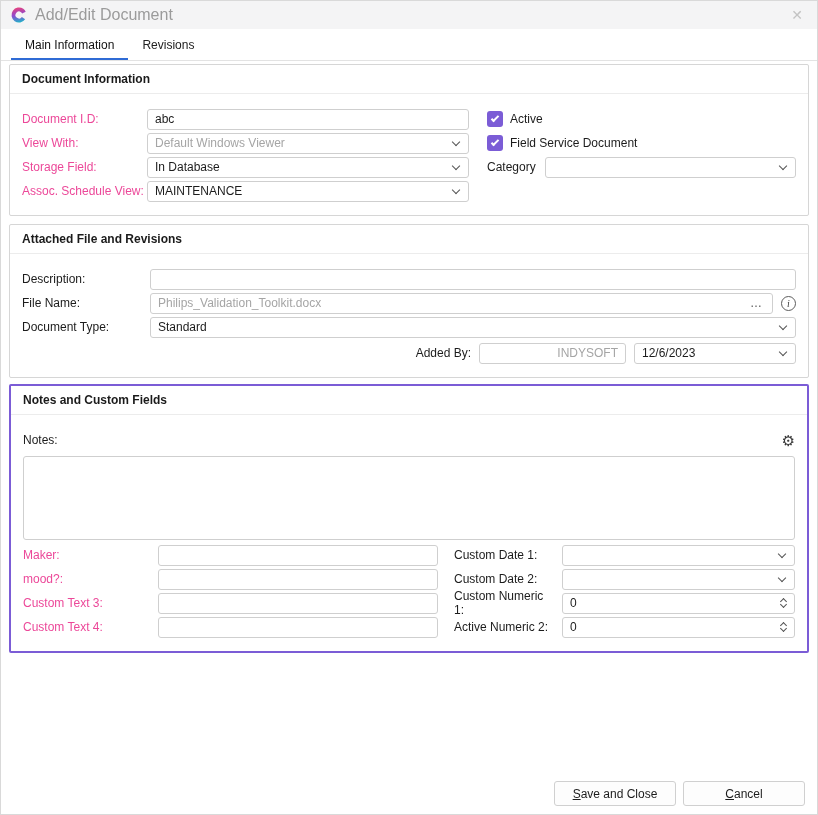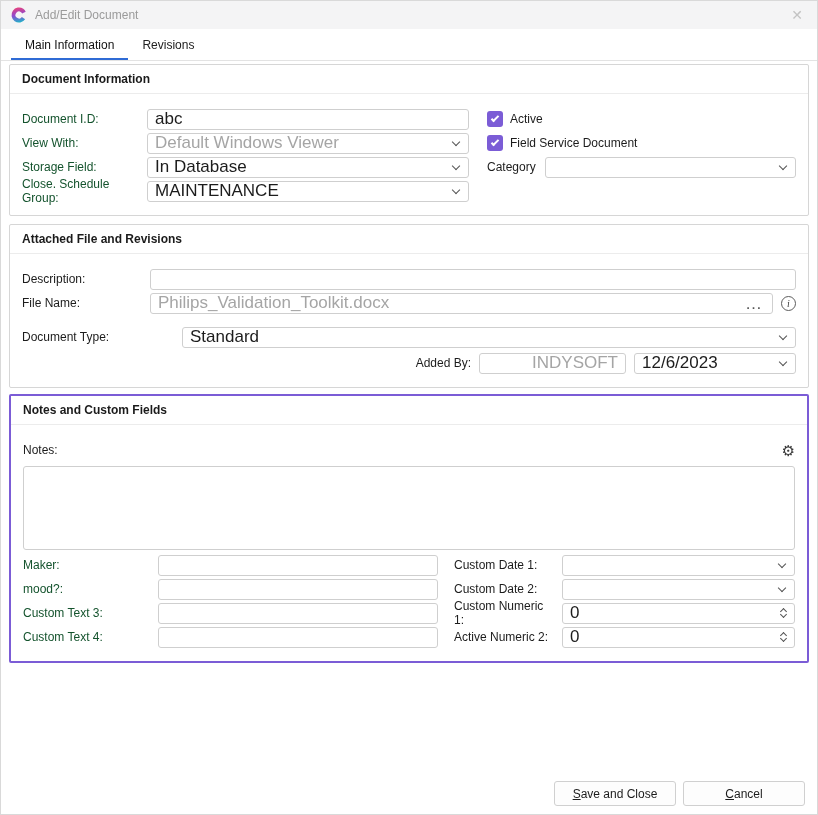--- a/index.html
+++ b/index.html
@@ -11,21 +11,21 @@
     background: #ffffff;
     border: 1px solid #d9d9d9;
     position: relative;
     overflow: hidden;
   }
   
   .titlebar {
     height: 28px; background: #f4f4f5;
     display: flex; align-items: center; padding: 0 10px;
   }
-  .titlebar .title { margin-left: 8px; color: #9b9b9b; font-size: 12px; }
+  .titlebar .title { margin-left: 8px; color: #9b9b9b; font-size: 16px; }
   .titlebar .close {
     margin-left: auto; color: #c3c3c3; font-size: 14px; line-height: 1;
     cursor: default; padding: 2px 4px;
   }
   
   .tabstrip {
     height: 32px; display: flex; align-items: stretch;
     padding-left: 10px; border-bottom: 1px solid #e3e3e3; background: #fff;
   }
   .tab {
@@ -41,24 +41,24 @@
   .groupbox.first { margin-top: 3px; }
   .groupbox + .groupbox { margin-top: 8px; }
   .groupbox.highlight { border: 2px solid #7b5cd6; margin-top: 6px; }
   .group-header {
     padding: 7px 12px; font-weight: bold; color: #1b1b1b;
     border-bottom: 1px solid #ececec;
   }
   .group-body { padding: 13px 12px 12px 12px; }
   
   .frow { display: flex; align-items: center; height: 24px; }
-  .flabel { width: 125px; flex: none; color: #14532d; }
+  .flabel { width: 125px; flex: none; color: #ec4899; }
   .input, .select, .filefield, .numeric, .datecombo {
     height: 21px; border: 1px solid #cfcfcf; border-radius: 3px;
-    background: #fff; font-family: "Liberation Sans", sans-serif; font-size: 17px;
+    background: #fff; font-family: "Liberation Sans", sans-serif; font-size: 12px;
     padding: 0 7px; display: flex; align-items: center; color: #1c1c1c;
   }
   input.input { display: inline-block; line-height: 19px; }
   .grayed, input.grayed { color: #a5a5a5; }
   .select { justify-content: space-between; cursor: default; }
   .w-322 { width: 322px; }
   .flex1 { flex: 1; }
   
   .chevron-down {
     display: inline-block; width: 6px; height: 6px;
@@ -164,21 +164,21 @@
           </div>
         </div>
         <div class="frow">
           <span class="flabel">Storage Field:</span>
           <div class="select w-322">
             <span>In Database</span>
             <span class="chevron-down"></span>
           </div>
         </div>
         <div class="frow">
-          <span class="flabel">Close. Schedule Group:</span>
+          <span class="flabel">Assoc. Schedule View:</span>
           <div class="select w-322">
             <span>MAINTENANCE</span>
             <span class="chevron-down"></span>
           </div>
         </div>
       </div>
       <div class="col-right">
         <div class="cbrow">
           <span class="checkbox">
               <span class="check"></span>
@@ -211,21 +211,21 @@
       <input class="input flex1" value="" style="">
     </div>
     <div class="frow">
       <span class="flabel-w">File Name:</span>
       <div class="filefield flex1">
         <span class="grayed">Philips_Validation_Toolkit.docx</span>
         <span class="ellipsis-btn">…</span>
       </div>
       <span class="info-icon">i</span>
     </div>
-    <div class="frow" style="margin-top:10px;gap:32px;">
+    <div class="frow" style="margin-top:0;">
       <span class="flabel-w">Document Type:</span>
       <div class="select flex1">
         <span>Standard</span>
         <span class="chevron-down"></span>
       </div>
     </div>
     <div class="added-row">
       <span class="added-label">Added By:</span>
       <input class="input added-input grayed" value="INDYSOFT" style="">
       <div class="datecombo">

